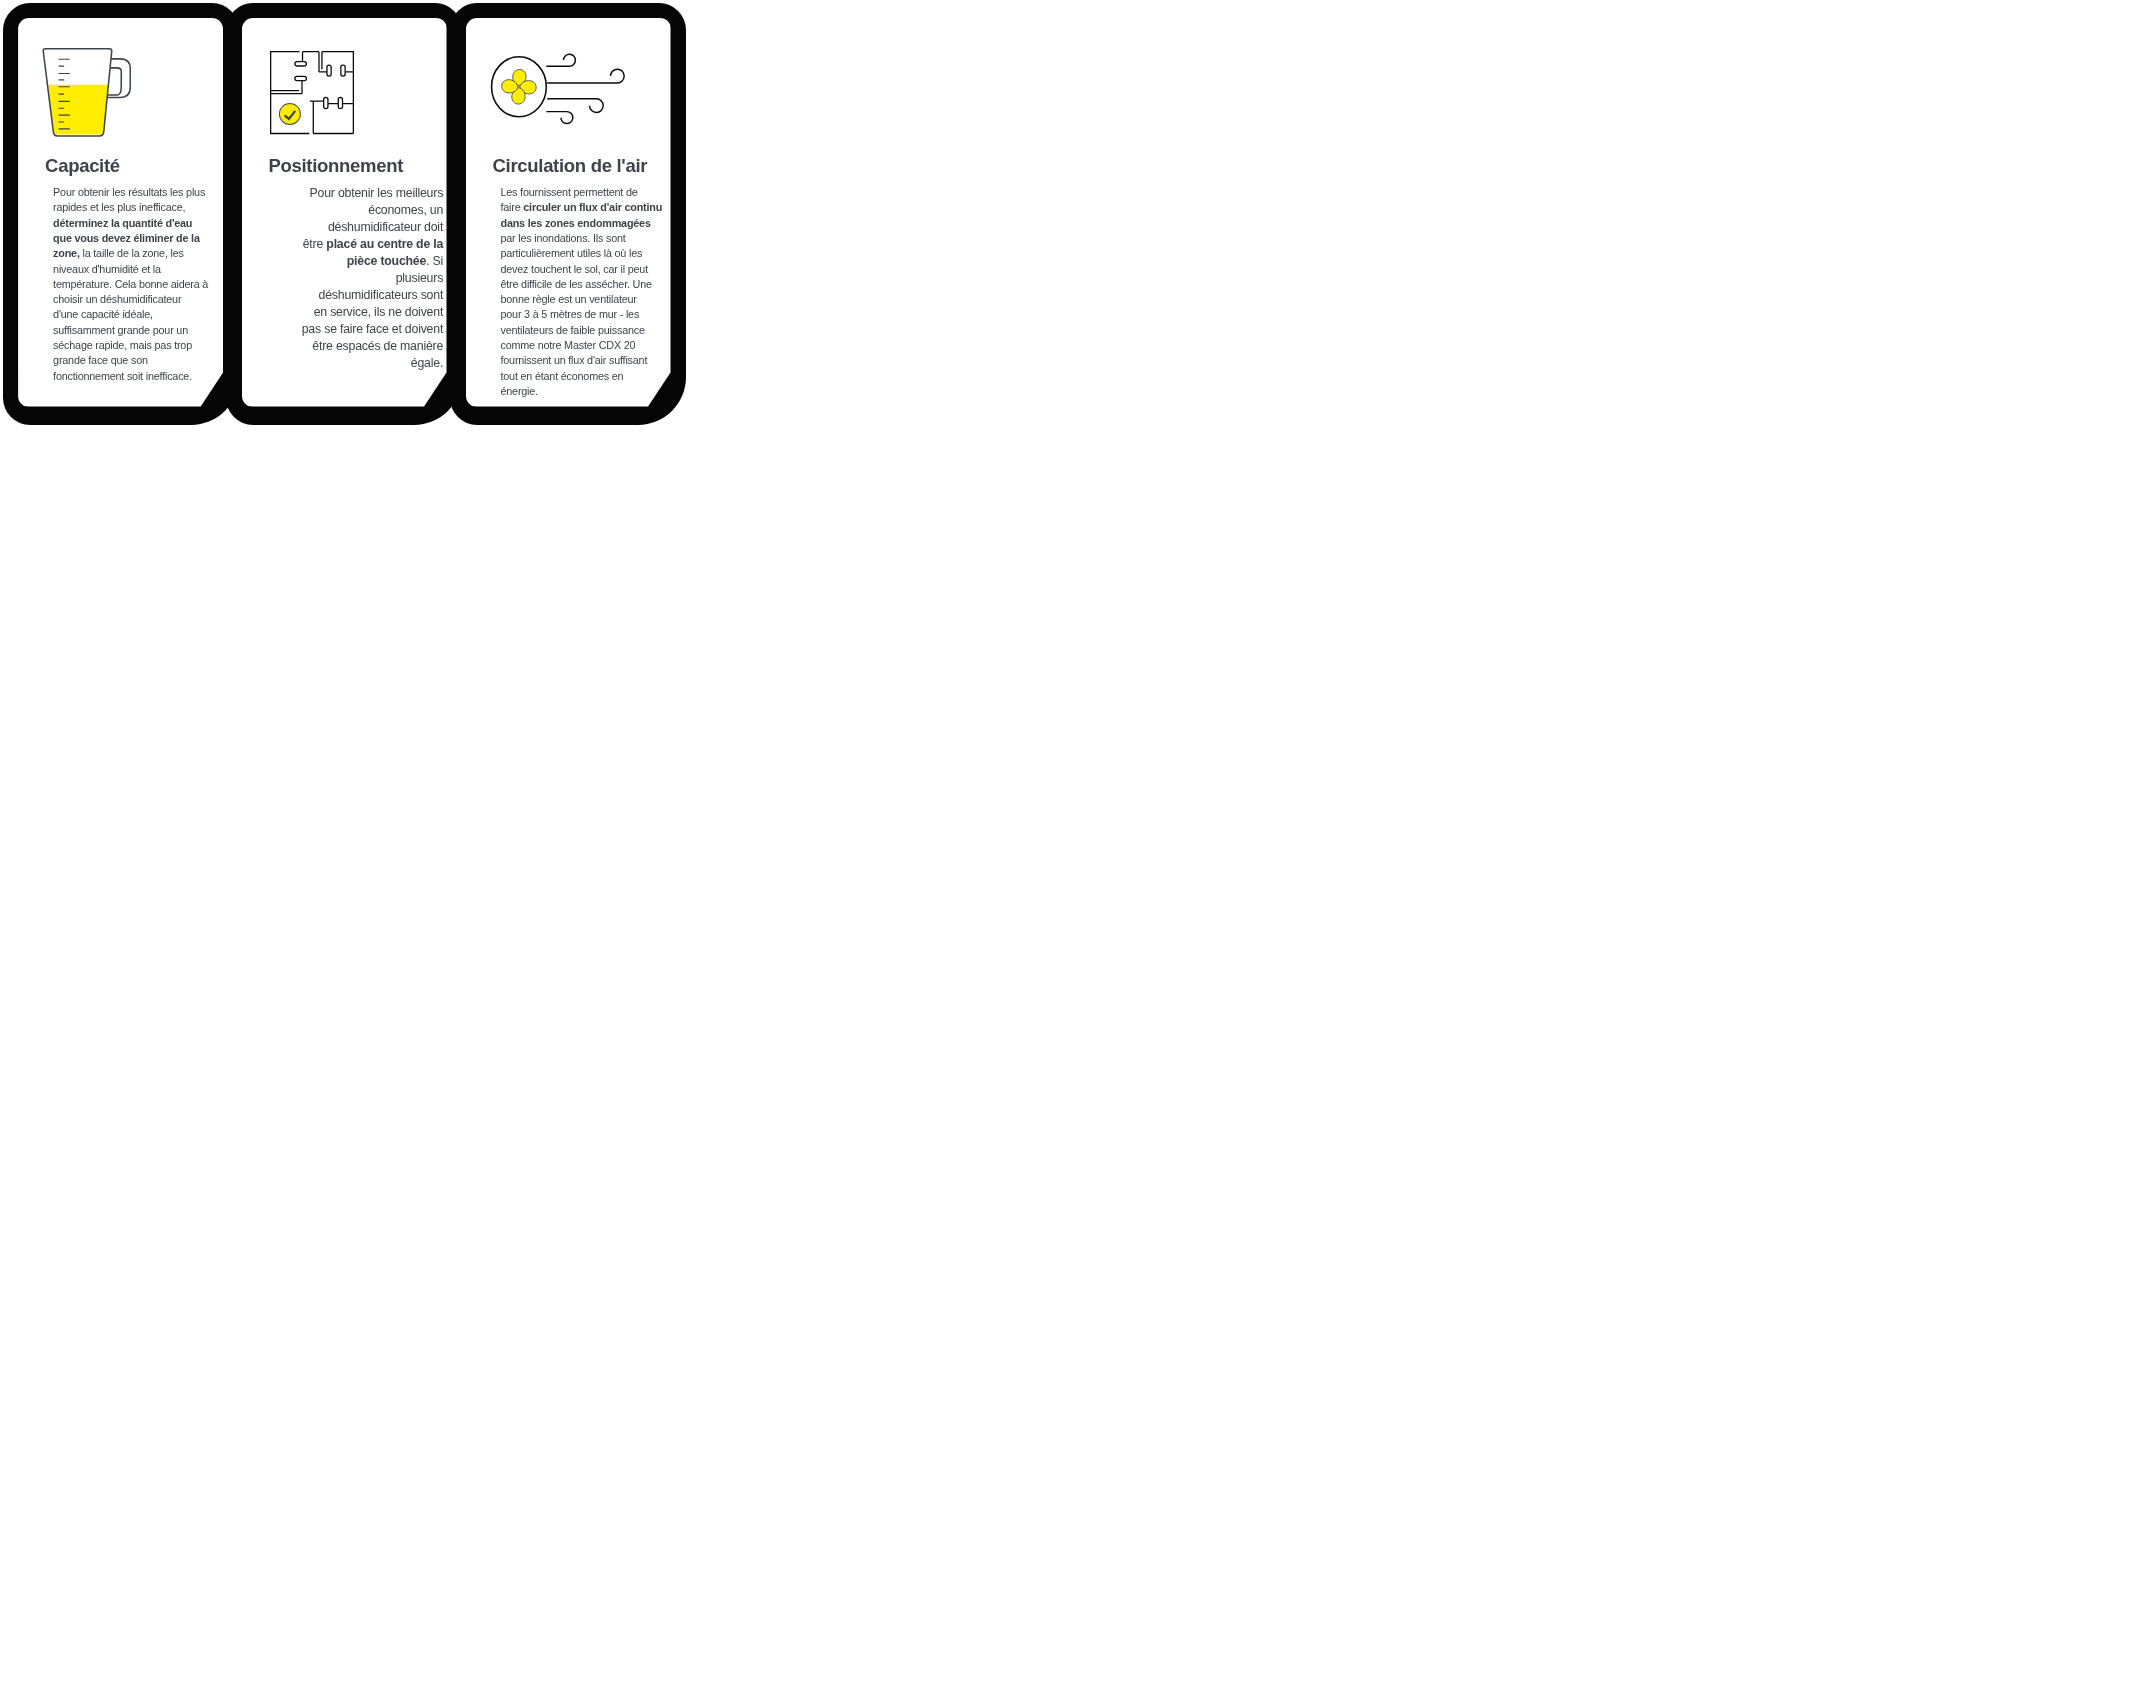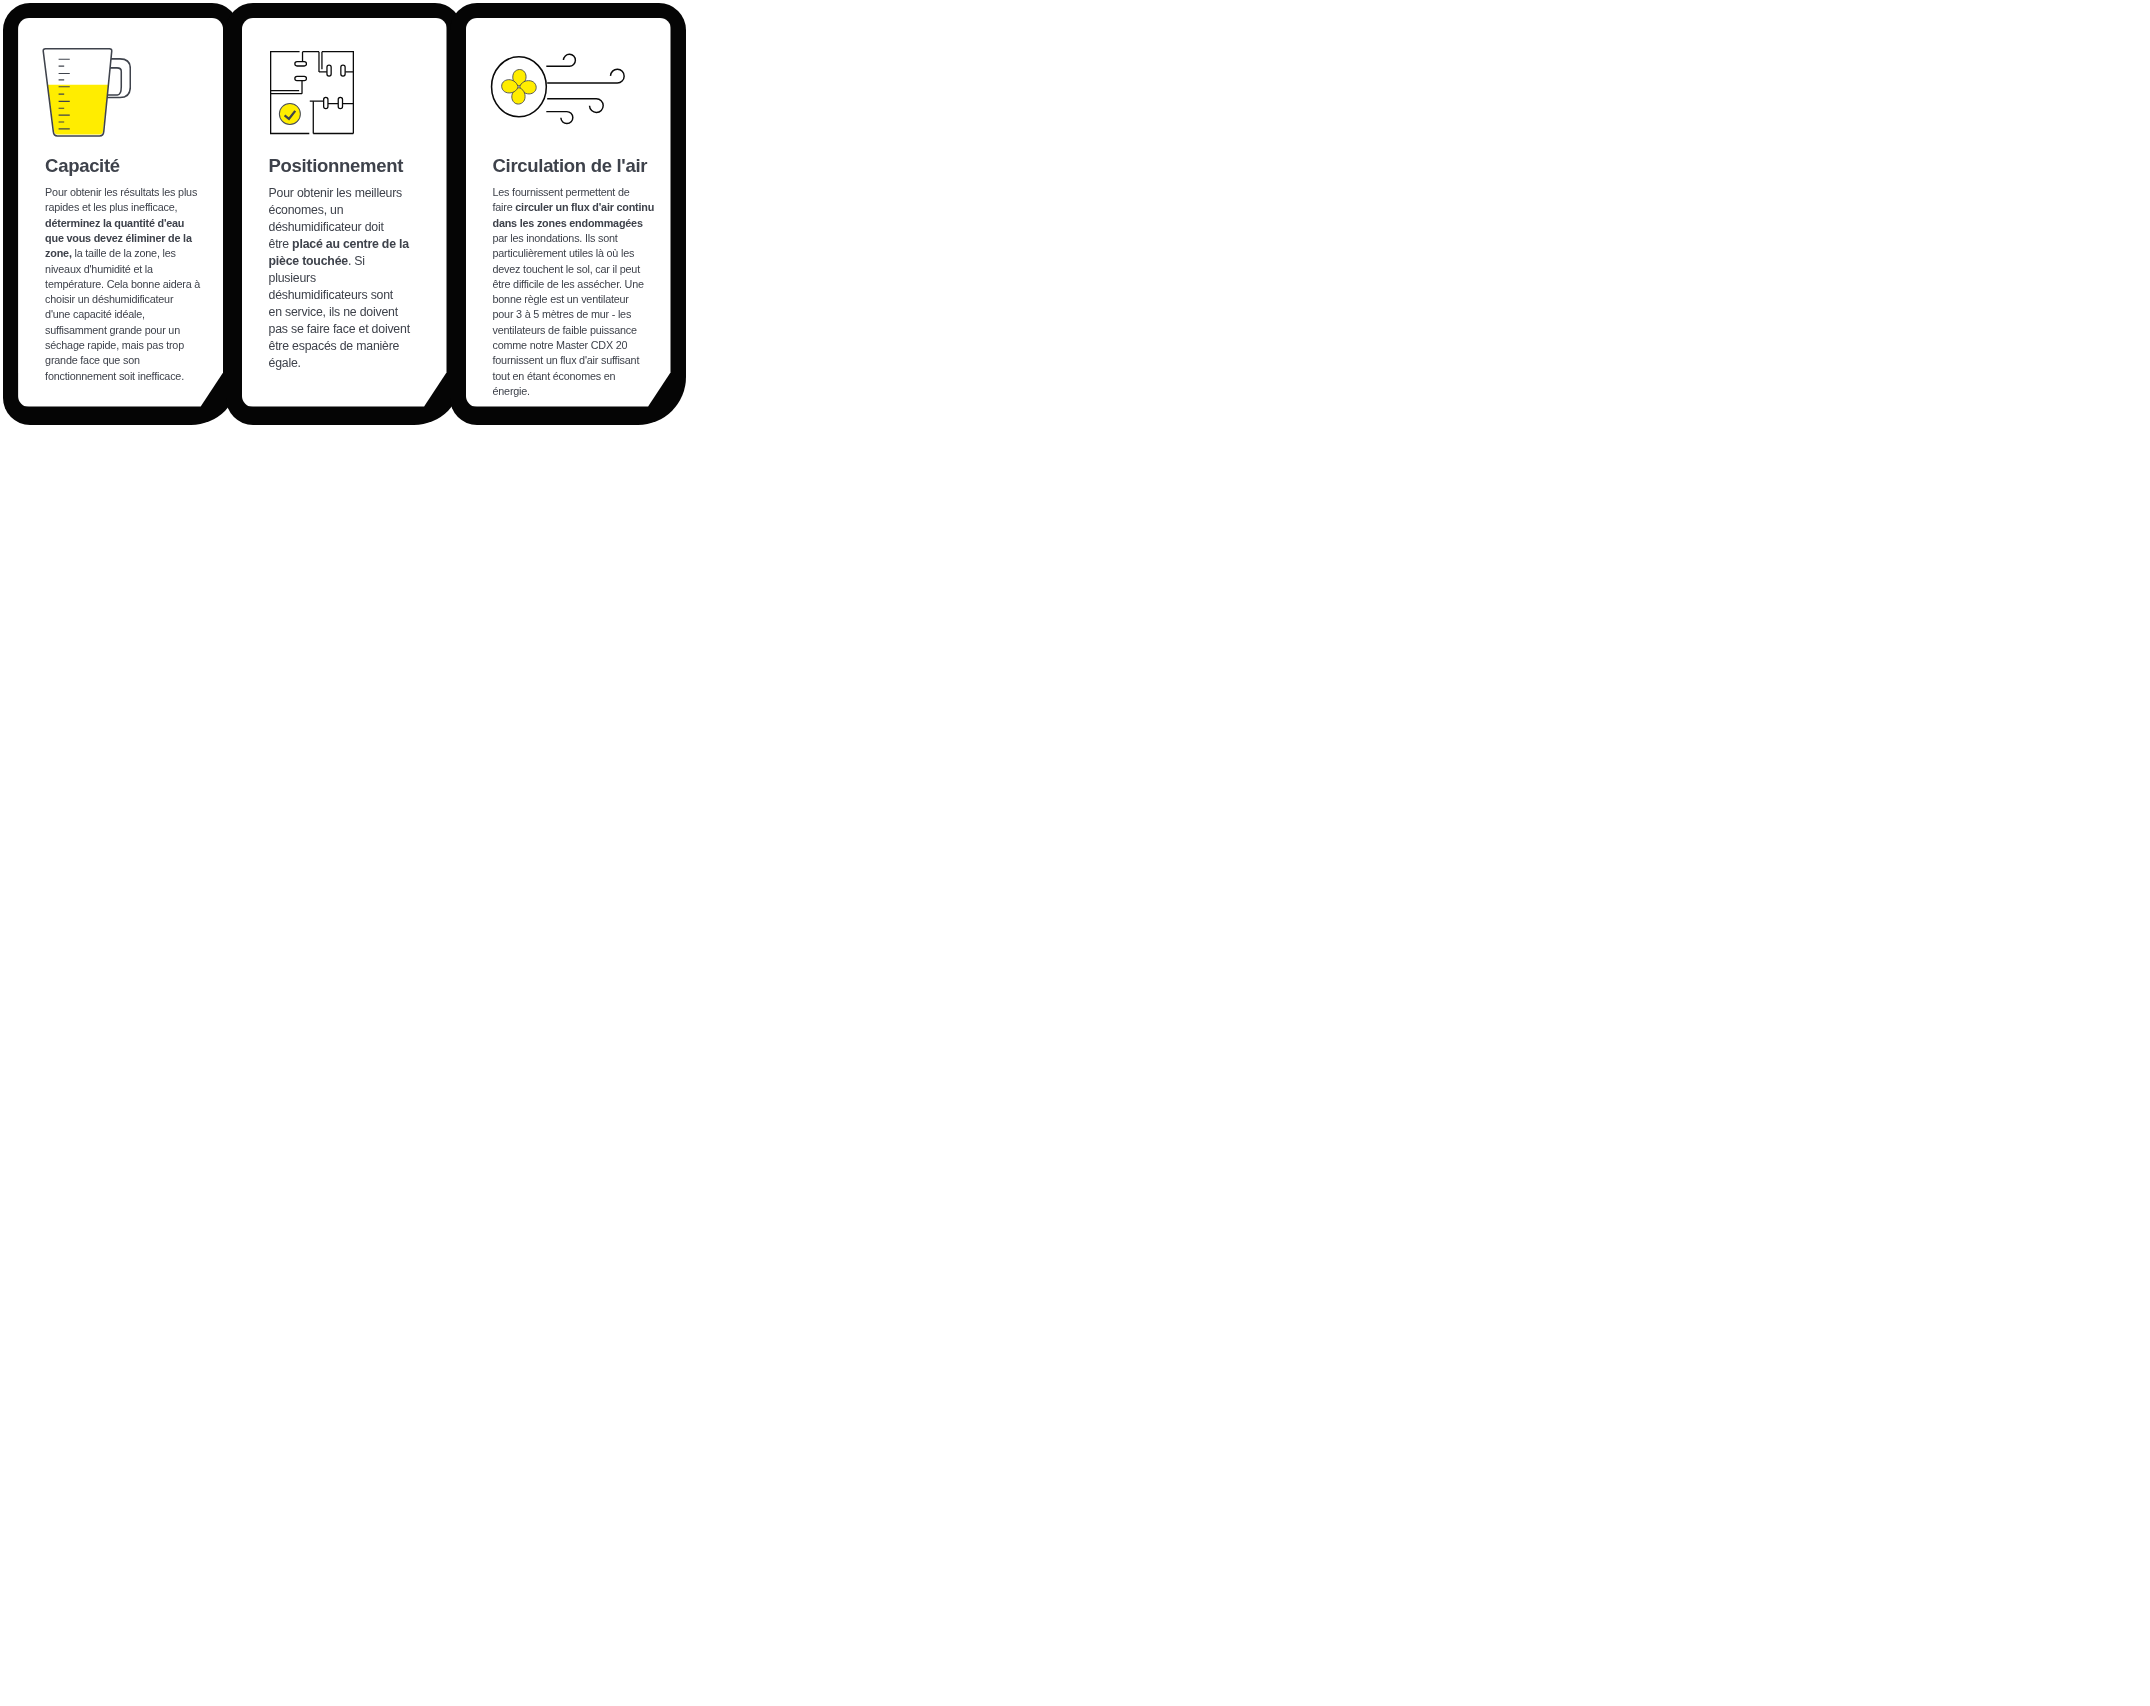--- a/index.html
+++ b/index.html
@@ -22,23 +22,23 @@
   .icon-wrap{position:absolute;}
   #card-1 .icon-wrap{left:24px;top:28px;}
   #card-2 .icon-wrap{left:28px;top:33px;}
   #card-3 .icon-wrap{left:21.5px;top:35px;}
   .title{
     position:absolute;left:27px;top:137px;right:4.3px;
     font-size:18.5px;font-weight:700;color:#3e424b;letter-spacing:-0.3px;
     white-space:nowrap;
   }
   .body{position:absolute;left:27px;top:167px;right:3.4px;color:#3e424b;}
-  .tline{white-space:nowrap;}
+  .tline{white-space:nowrap;margin-left:8px;}
   .b-sm .tline{font-size:10.8px;line-height:15.3px;letter-spacing:-0.2px;}
-  .b-lg .tline{font-size:12.3px;line-height:17px;letter-spacing:-0.2px;}
+  .b-lg .tline{font-size:12.3px;line-height:17px;letter-spacing:-0.2px;text-align:right;}
   .tline b{font-weight:700;}
   svg{display:block;}
 </style>
 </head>
 <body>
 
 <div class="card" id="card-1">
   <div class="inner">
     <div class="icon-wrap">
       <svg width="89" height="91" viewBox="0 0 206 212" aria-hidden="true">

